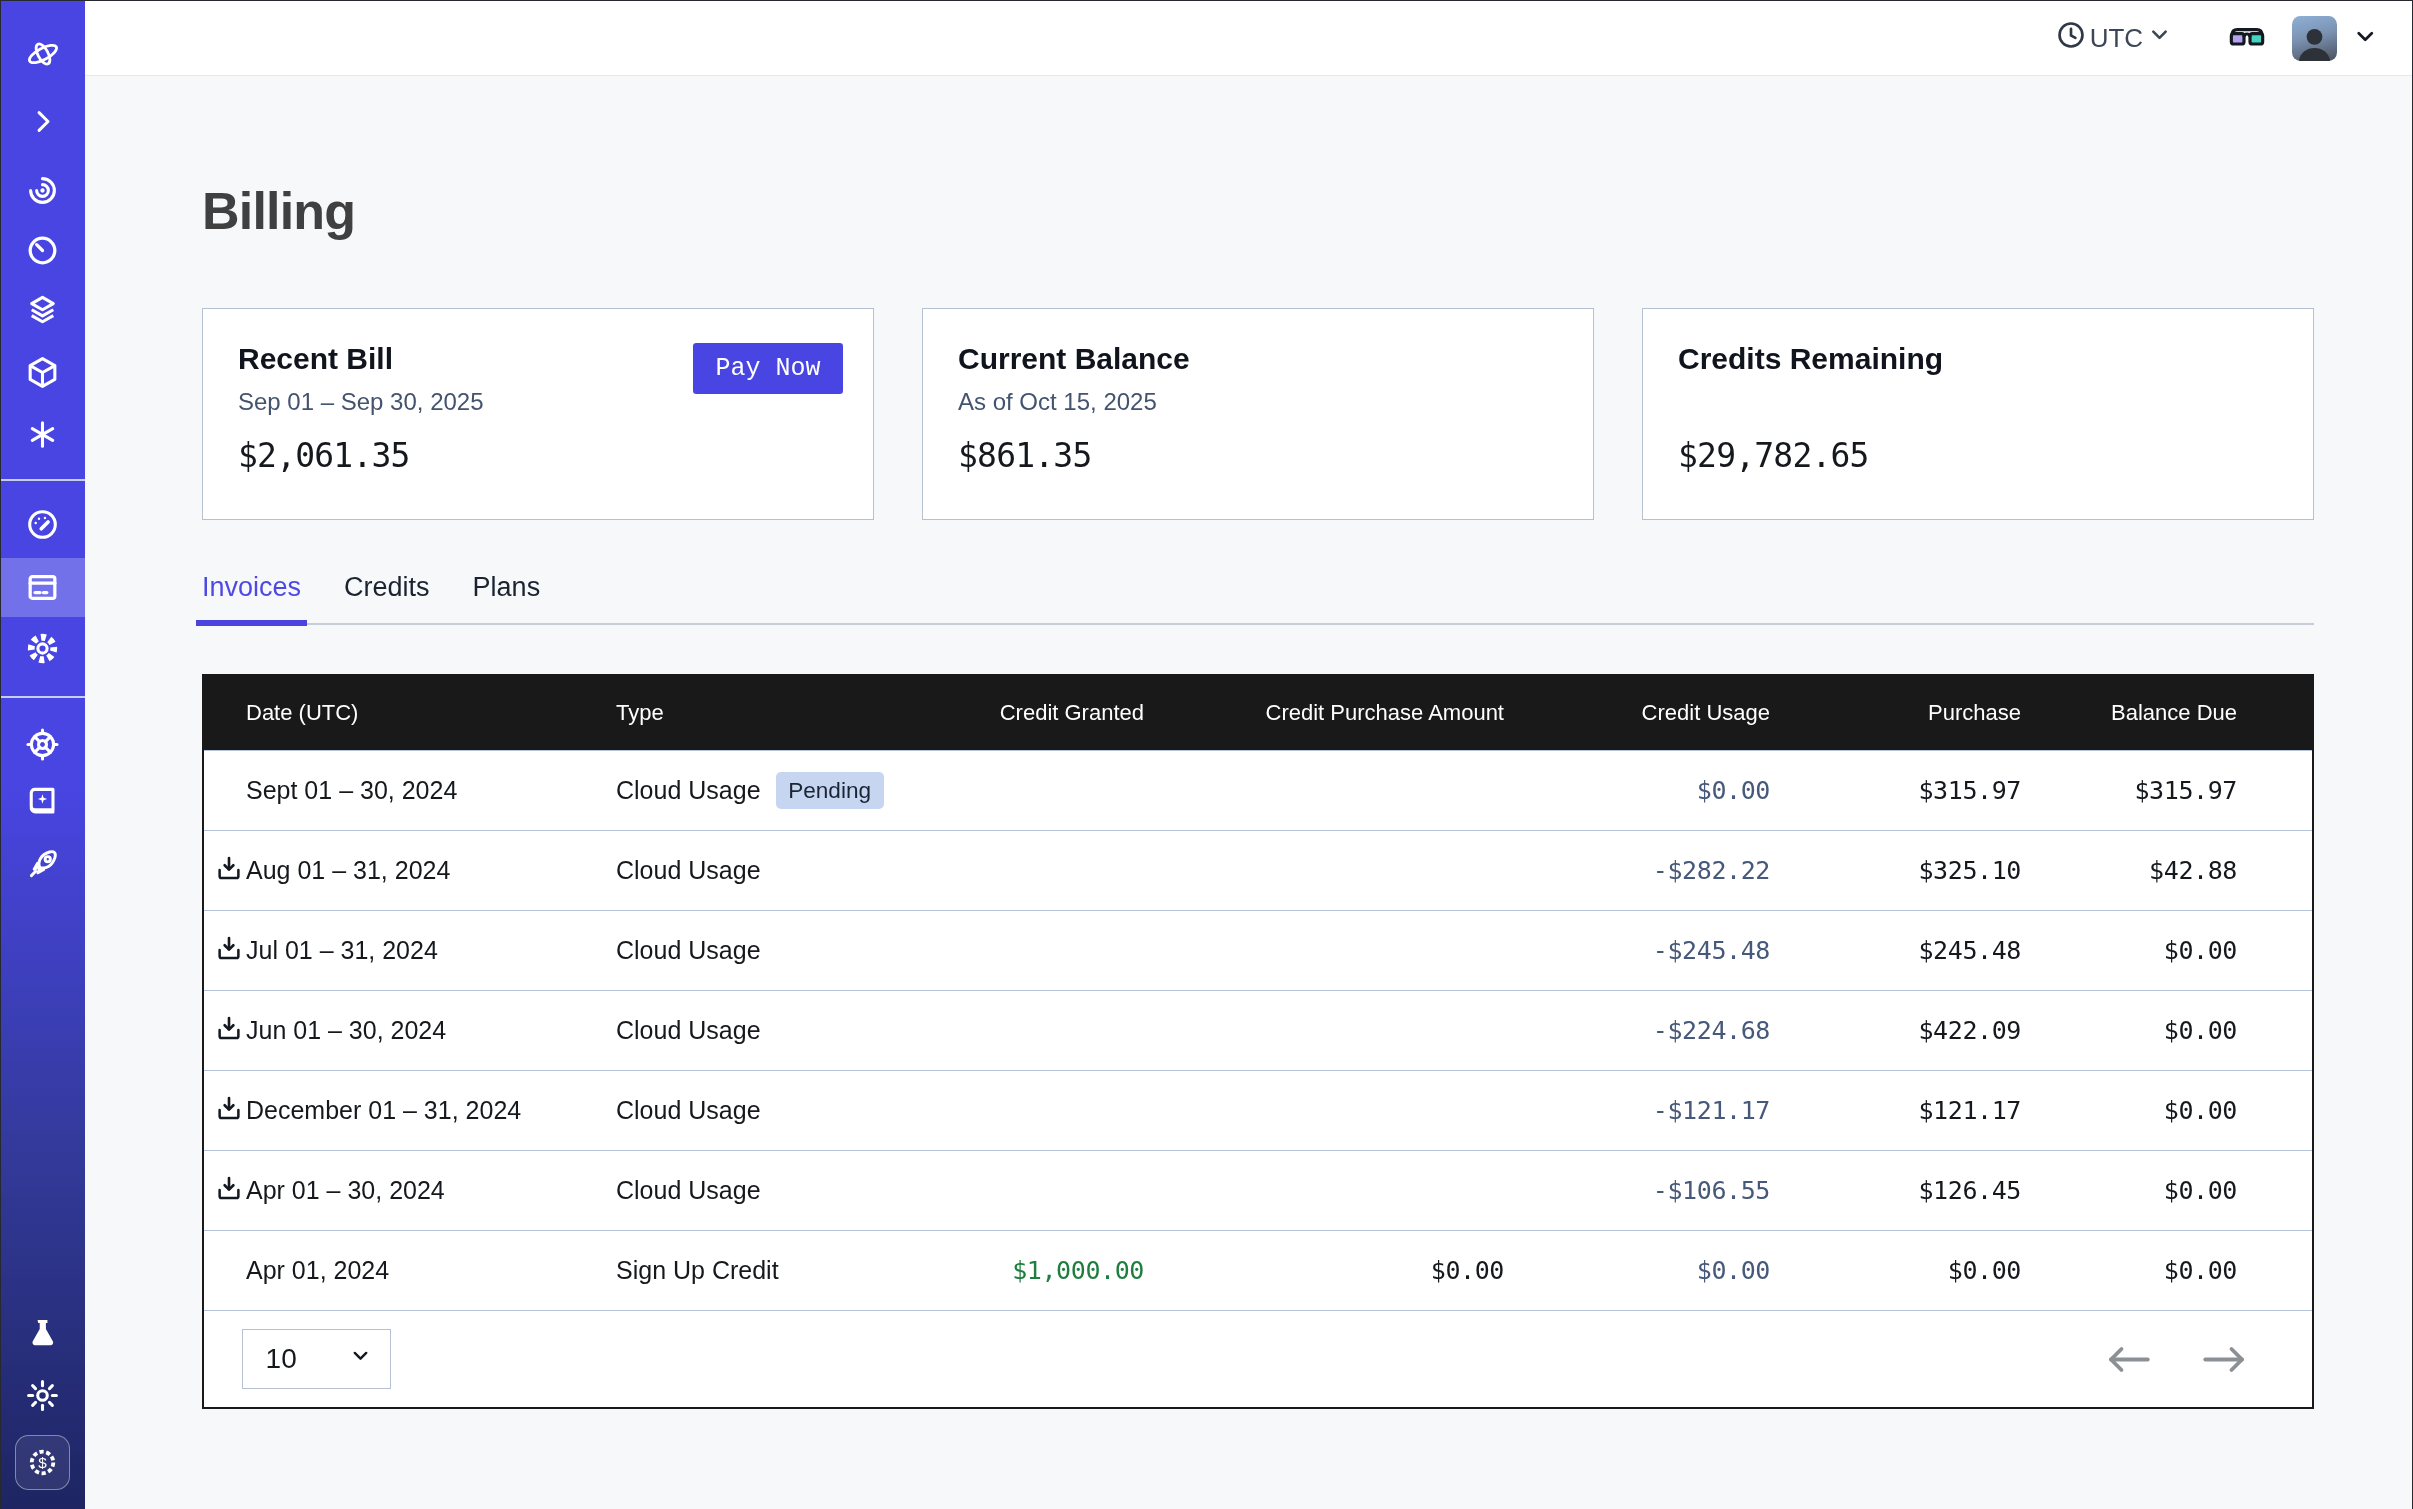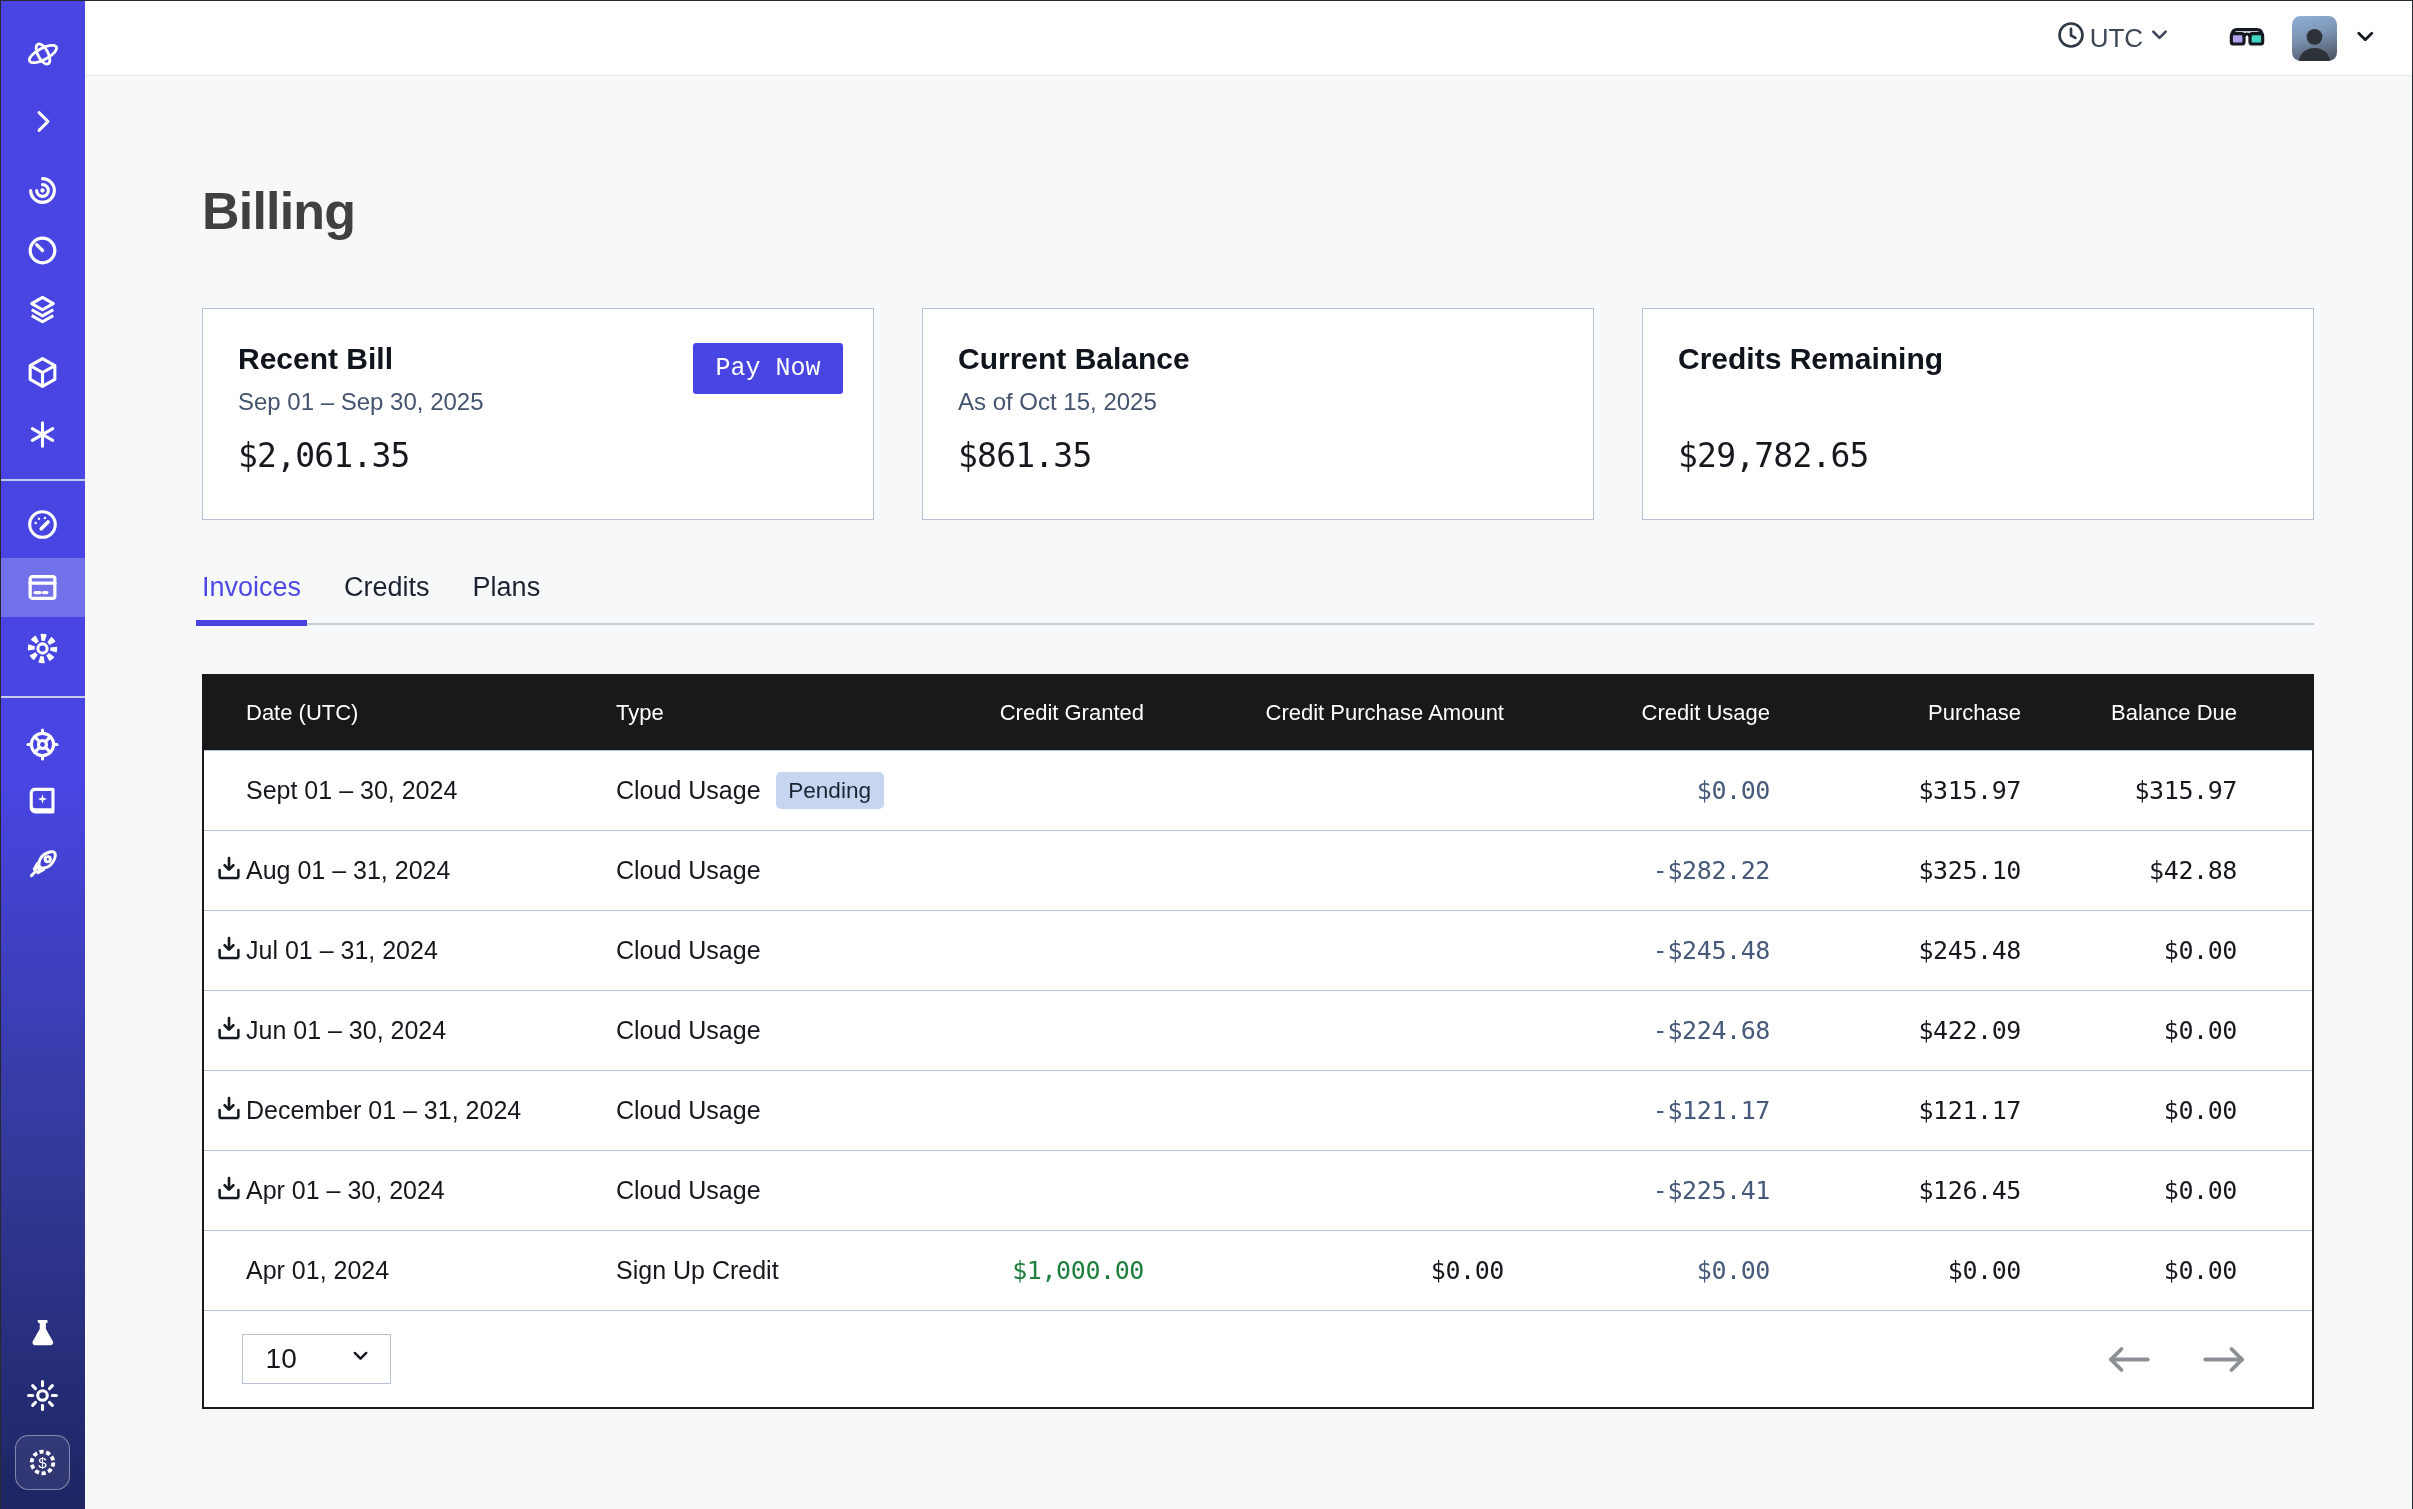--- a/index.html
+++ b/index.html
@@ -56,21 +56,21 @@
   .trow { height:80px; font-size:25px; color:#15181d; border-top:1.7px solid #b5c3da; }
   .trow:first-of-type { border-top:none; }
   .cell-date { position:relative; padding-left:42px; display:flex; align-items:center; }
   .dl-icon { position:absolute; left:10px; top:50%; transform:translateY(-50%); }
   .cell-type { display:flex; align-items:center; }
   .badge { background:#c6d6f1; color:#1b2433; font-size:22.6px; padding:5.9px 12.6px; border-radius:5px; margin-left:15px; }
   .mono { font-family:"DejaVu Sans Mono", monospace; letter-spacing:-0.4px; }
   .c-usage { color:#47597a; }
   .c-green { color:#1e7e3e; }
   .pagination { height:97px; border-top:1.7px solid #b5c3da; display:flex; align-items:center; justify-content:space-between; padding:0 38px; }
-  .page-size { width:149px; height:50px; border:1.7px solid #b7c1d4; background:#fff; display:flex; align-items:center;
+  .page-size { width:149px; height:60px; border:1.7px solid #b7c1d4; background:#fff; display:flex; align-items:center;
     justify-content:space-between; padding:0 16.7px 0 22.6px; font-size:28px; color:#15181d; cursor:pointer; }
   .arrows { display:flex; gap:47px; align-items:center; margin-right:25px; }
   .arrow-btn { background:none; border:none; cursor:pointer; padding:0; display:flex; }
 </style>
 </head>
 <body>
 
 <div class="frame">
 
   <nav class="sidebar">
@@ -390,21 +390,21 @@
                   <polyline points="8.5 9.8 12 13.3 15.5 9.8"></polyline>
                 <path d="M4.5 13.5 v5 a1.5 1.5 0 0 0 1.5 1.5 h12 a1.5 1.5 0 0 0 1.5 -1.5 v-5" stroke-width="2"></path>
               </svg></span>
             <span>Apr 01 – 30, 2024</span>
             </div>
           <div class="cell-type">
               <span>Cloud Usage</span>
             </div>
           <div class="num mono"></div>
           <div class="num mono"></div>
-          <div class="num mono c-usage">-$225.41</div>
+          <div class="num mono c-usage">-$106.55</div>
           <div class="num mono">$126.45</div>
           <div class="num mono c7">$0.00</div>
         </div>
 
         <div class="grid-row trow">
           <div class="cell-date">
               <span>Apr 01, 2024</span>
             </div>
           <div class="cell-type">
               <span>Sign Up Credit</span>

